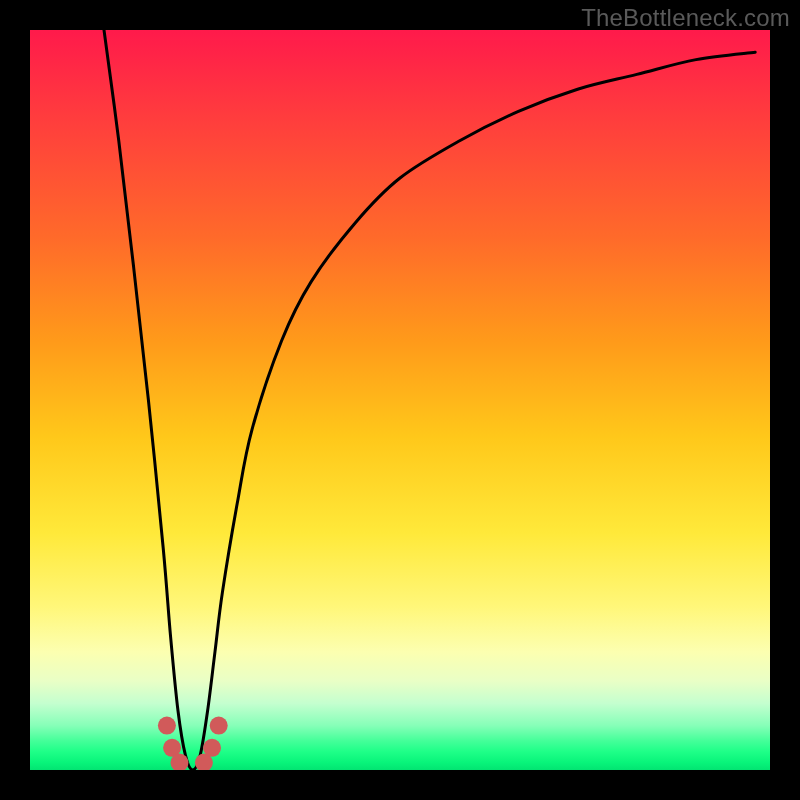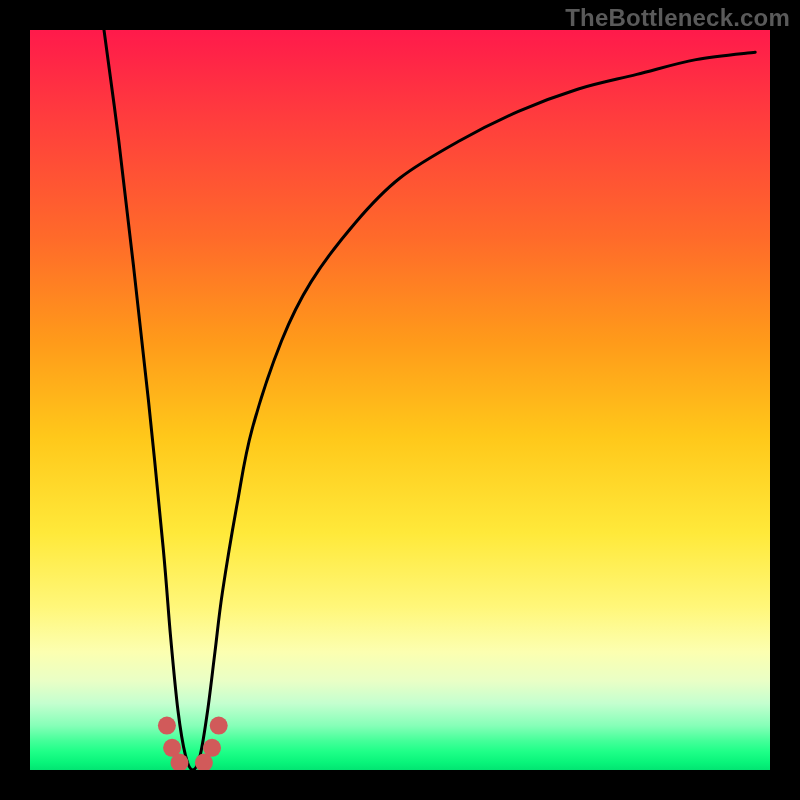--- a/index.html
+++ b/index.html
@@ -42,21 +42,21 @@
       #08f47a 99%,
       #02e472 100%
     );
   }
   .watermark {
     position: absolute;
     top: 4px;
     right: 10px;
     color: #5a5a5a;
     font-size: 24px;
-    font-weight: 700;
+    font-weight: 400;
     letter-spacing: 0.2px;
     user-select: none;
   }
   svg.curve {
     position: absolute;
     left: 0;
     top: 0;
     width: 740px;
     height: 740px;
   }

